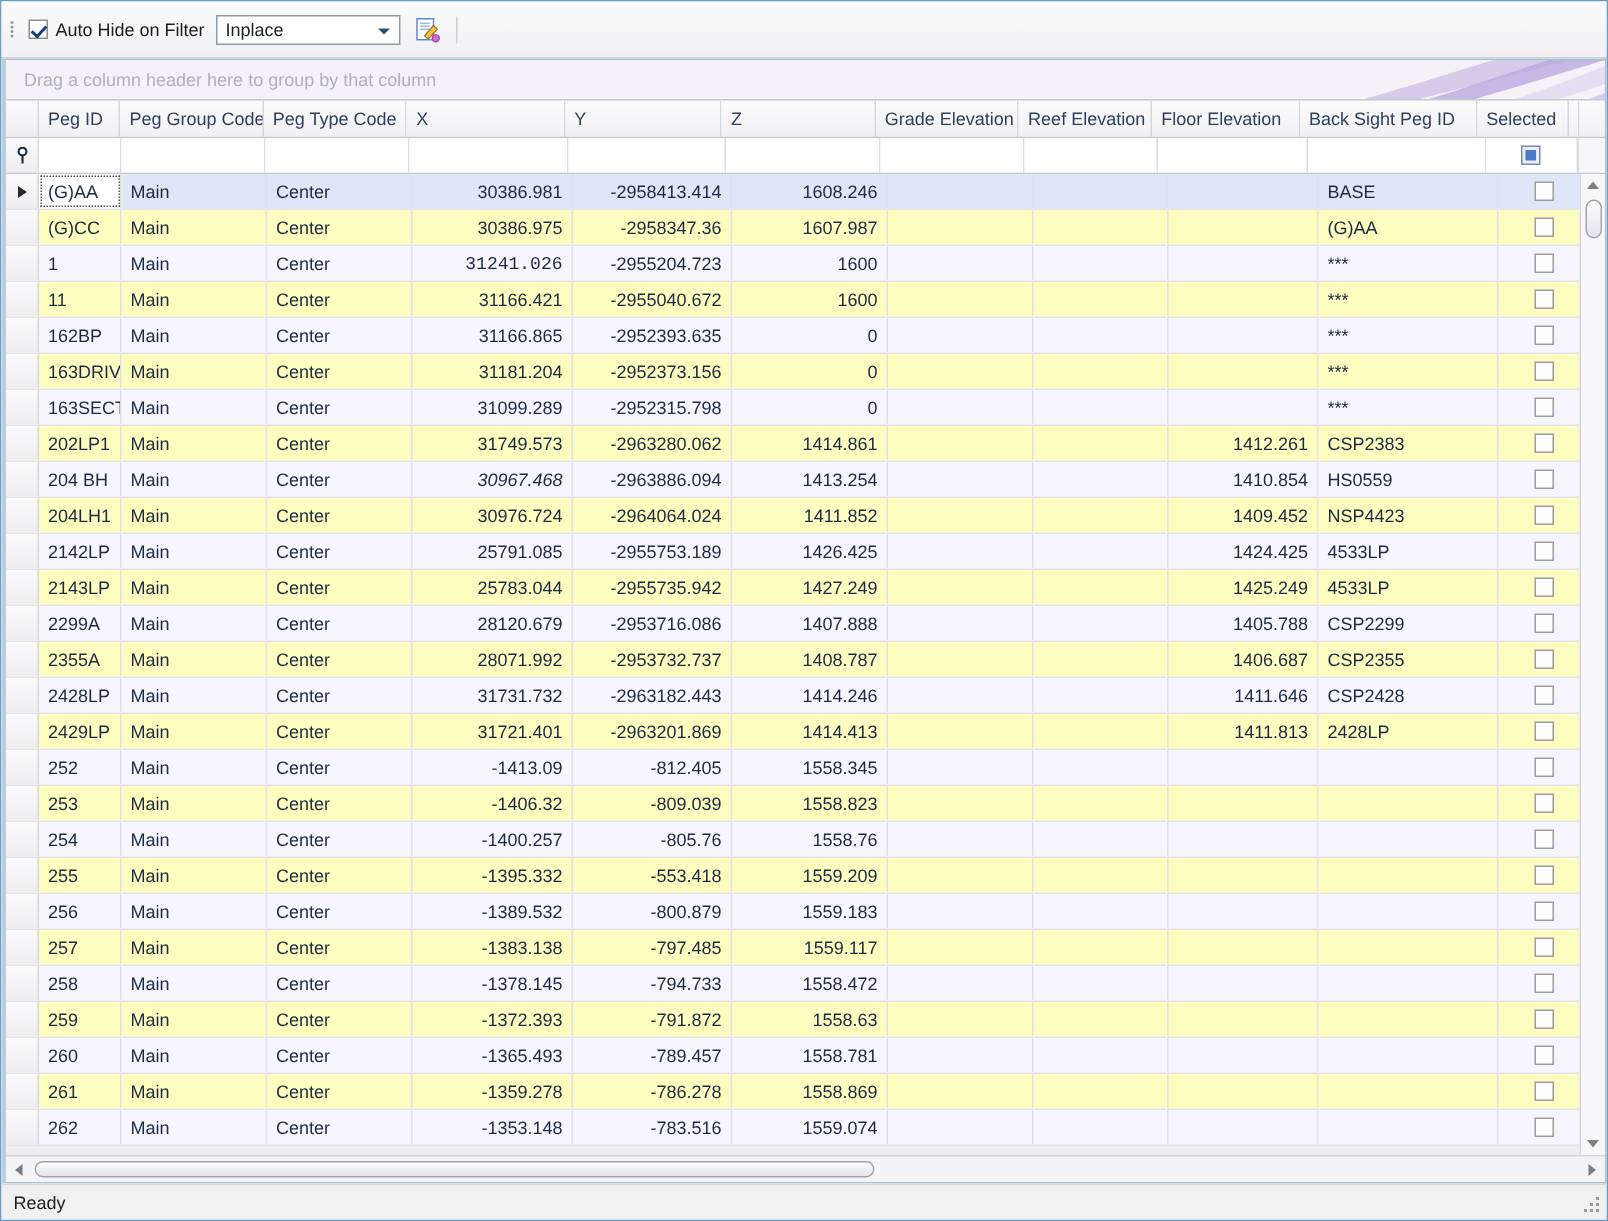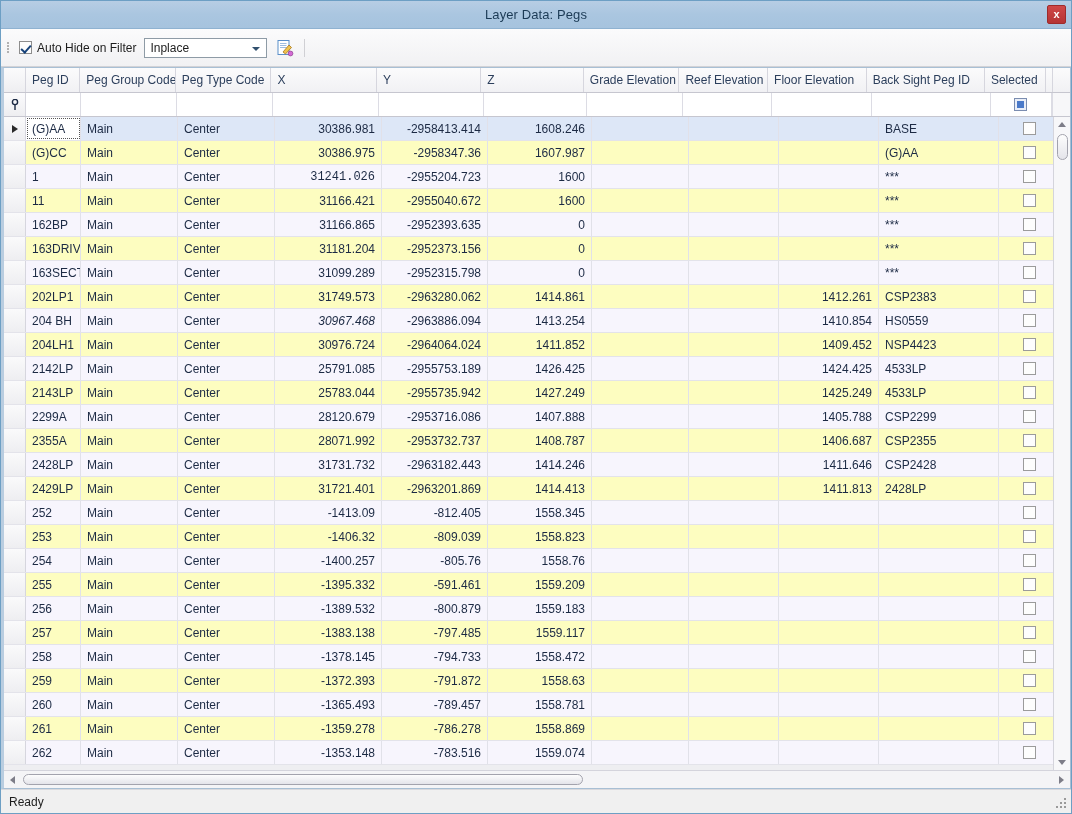--- a/index.html
+++ b/index.html
@@ -322,24 +322,20 @@
   }
   .resize-grip i {
     position:absolute; width:2px;height:2px;background:#9a9a9a;
   }
 </style>
 </head>
 <body>
 
 <div class="window">
 
-  <div class="titlebar">
-    <span class="title-text">Layer Data: Pegs</span>
-    <div class="close-btn">x</div>
-  </div>
 
   <div class="toolbar">
     <div class="grip">
       <i></i>
         <i></i>
         <i></i>
         <i></i>
     </div>
     <div class="tb-check">
       <span class="chkbox"></span>
@@ -357,20 +353,29 @@
         <line x1="4" y1="8.5" x2="10.5" y2="8.5" stroke="#9fbde0" stroke-width="1"></line>
         <path d="M7 13 L13 6 L15.5 8.5 L9.5 15 Z" fill="#f0c24b" stroke="#a5751d" stroke-width="0.8"></path>
         <circle cx="14.5" cy="14.5" r="2.4" fill="#d46ad4" stroke="#8e3c8e" stroke-width="0.7"></circle>
       </svg>
     </div>
     <div class="tb-sep"></div>
   </div>
 
   <div class="grid-outer">
 
+    <div class="group-panel">
+      <span class="hint">Drag a column header here to group by that column</span>
+      <svg class="swoosh" viewBox="0 0 280 60" preserveAspectRatio="none">
+        <path d="M40 60 C110 46 175 22 280 -8 L280 8 C180 34 120 50 72 60 Z" fill="#cfc3e8" opacity="0.85"></path>
+        <path d="M95 60 C155 44 210 24 280 2 L280 14 C215 34 165 48 125 60 Z" fill="#b9a9de" opacity="0.8"></path>
+        <path d="M150 60 C200 48 240 34 280 18 L280 30 C245 42 205 52 175 60 Z" fill="#e3dcf2" opacity="0.9"></path>
+        <path d="M205 60 C235 52 260 44 280 36 L280 46 C258 52 232 56 218 60 Z" fill="#c9bce6" opacity="0.7"></path>
+      </svg>
+    </div>
 
     <div class="grid-head">
       <div class="ind"></div>
       <div class="hcell" style="width:55px">Peg ID</div>
       <div class="hcell" style="width:97px">Peg Group Code</div>
       <div class="hcell" style="width:97px">Peg Type Code</div>
       <div class="hcell" style="width:107px">X</div>
       <div class="hcell" style="width:106px">Y</div>
       <div class="hcell" style="width:104px">Z</div>
       <div class="hcell" style="width:97px">Grade Elevation</div>
@@ -713,21 +718,21 @@
             <div class="cell ctr" style="width: 62px; min-width: 62px;">
               <span class="gchk"></span>
             </div>
           </div>
           <div class="row alt">
             <div class="rowind"></div>
             <div class="cell" style="width: 55px; min-width: 55px;">255</div>
             <div class="cell" style="width: 97px; min-width: 97px;">Main</div>
             <div class="cell" style="width: 97px; min-width: 97px;">Center</div>
             <div class="cell num" style="width: 107px; min-width: 107px;">-1395.332</div>
-            <div class="cell num" style="width: 106px; min-width: 106px;">-591.461</div>
+            <div class="cell num" style="width: 106px; min-width: 106px;">-553.418</div>
             <div class="cell num" style="width: 104px; min-width: 104px;">1559.209</div>
             <div class="cell num" style="width: 97px; min-width: 97px;"></div>
             <div class="cell num" style="width: 90px; min-width: 90px;"></div>
             <div class="cell num" style="width: 100px; min-width: 100px;"></div>
             <div class="cell" style="width: 120px; min-width: 120px;"></div>
             <div class="cell ctr" style="width: 62px; min-width: 62px;">
               <span class="gchk"></span>
             </div>
           </div>
           <div class="row norm">

